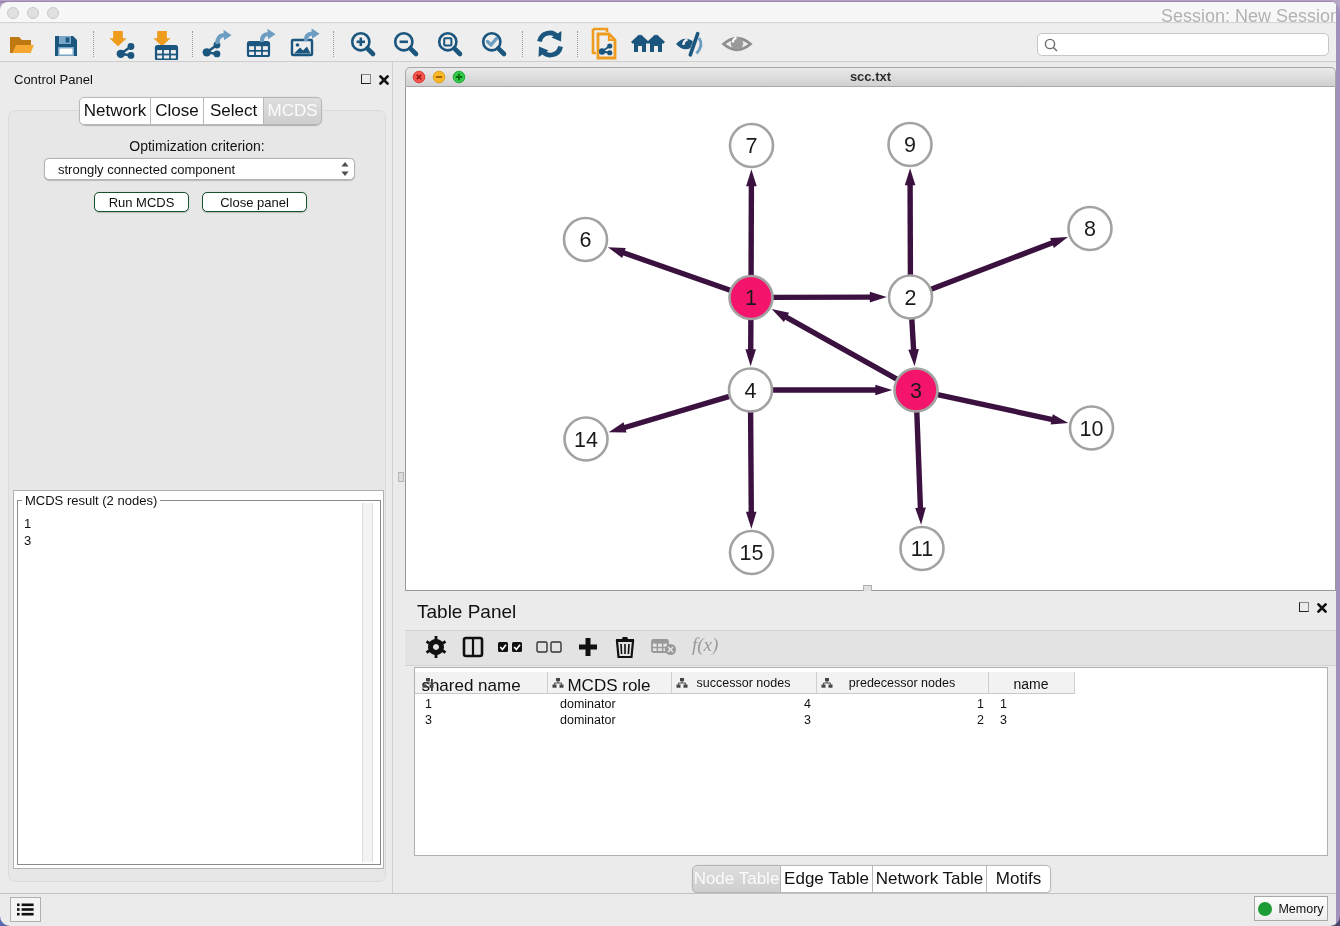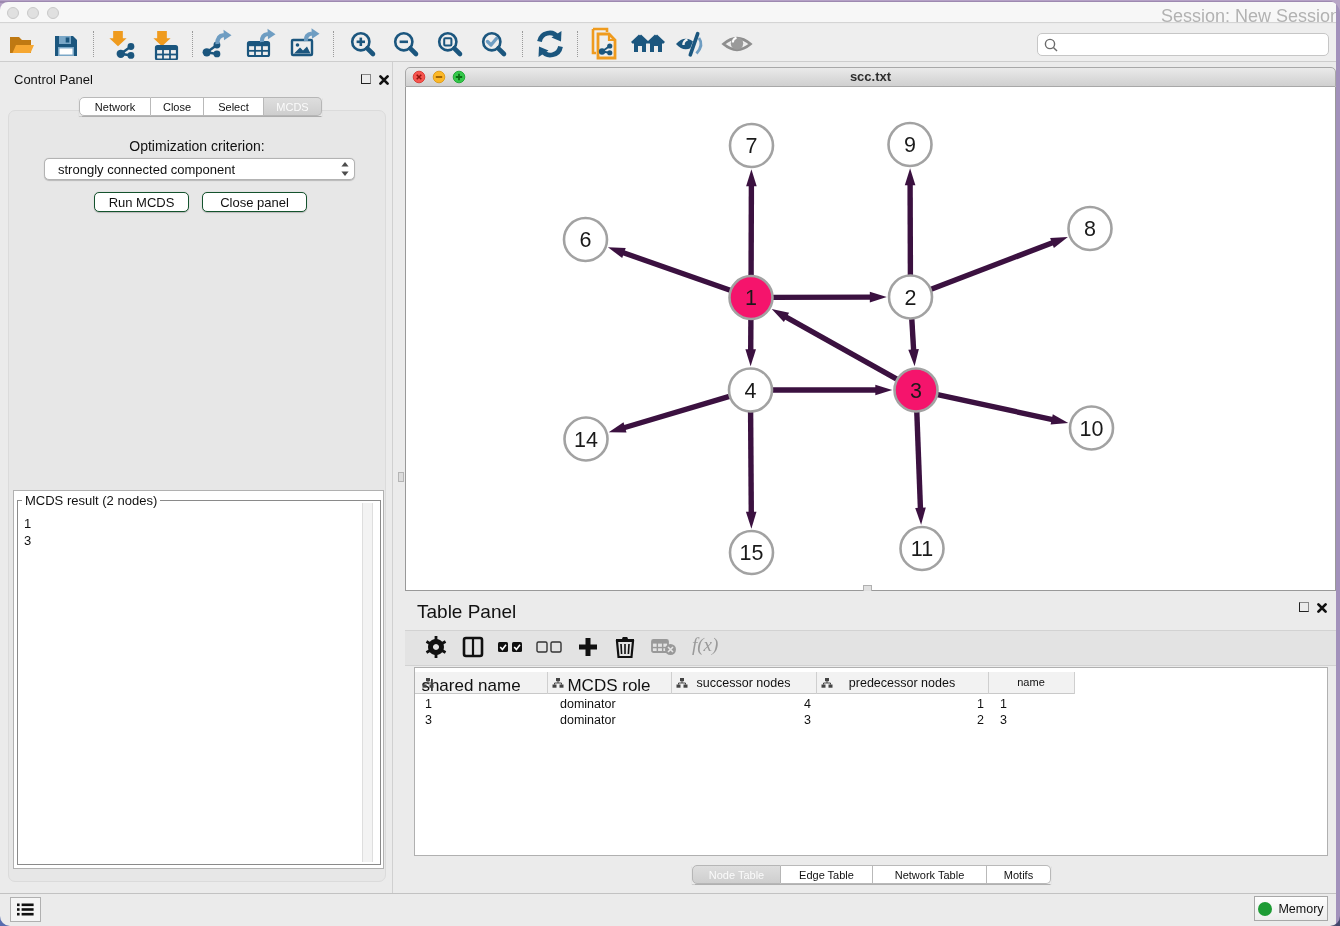--- a/index.html
+++ b/index.html
@@ -1,19 +1,19 @@
 <!DOCTYPE html>
 <html><head><meta charset="utf-8"><title>s</title><style>
 *{margin:0;padding:0;box-sizing:border-box}
 html,body{width:1340px;height:926px;overflow:hidden}
 body{position:relative;font-family:"Liberation Sans",sans-serif;background:#ebebeb;font-size:13px;color:#111}
 .abs{position:absolute}
 .vsep{position:absolute;top:31px;height:26px;width:0;border-left:1.6px dotted #9a9a9a}
-.seg{position:absolute;display:flex;height:19px;border-radius:0;
- box-shadow:0 0.5px 1px rgba(0,0,0,.25);font-size:11px}
+.seg{position:absolute;display:flex;height:28px;border-radius:7px;
+ box-shadow:0 0.5px 1px rgba(0,0,0,.25);font-size:17px}
 .seg div{background:#fff;border:1px solid #b9b9b9;border-left-width:0;display:flex;align-items:center;
  justify-content:center;color:#111}
 .seg div:first-child{border-left-width:1px;border-radius:5px 0 0 5px}
 .seg div:last-child{border-radius:0 5px 5px 0}
 .seg div.on{background:linear-gradient(#dedede,#cecece);color:#fbfbfb;border-color:#b6b6b6}
 .btn{position:absolute;height:20px;background:#fff;border:1px solid #14532d;border-radius:5px;
  display:flex;align-items:center;justify-content:center;font-size:13px;box-shadow:0 0.5px 1px rgba(0,0,0,.2)}
 </style></head><body>
 
 <div class="abs" style="left:0;top:0;width:1340px;height:12px;background:#b5a1c6"></div>
@@ -333,21 +333,21 @@
   </svg>
 <div class="abs" style="left:671px;top:672px;width:1px;height:22px;background:#cfcfcf"></div>
 <div class="abs" style="left:816px;top:676px;width:172px;text-align:center;font-size:12.5px">predecessor nodes</div>
 <svg style="position:absolute;left:821px;top:677px" width="12" height="12" viewBox="0 0 12 12">
     <rect x="4" y="1" width="4" height="3.2" fill="#444"></rect>
     <rect x="0.5" y="7.5" width="4" height="3.2" fill="#444"></rect>
     <rect x="7.5" y="7.5" width="4" height="3.2" fill="#444"></rect>
     <path d="M6 4 L6 6 M2.5 7.5 L2.5 6 L9.5 6 L9.5 7.5" stroke="#444" stroke-width="1" fill="none"></path>
   </svg>
 <div class="abs" style="left:816px;top:672px;width:1px;height:22px;background:#cfcfcf"></div>
-<div class="abs" style="left:988px;top:676px;width:86px;text-align:center;font-size:11px">name</div>
+<div class="abs" style="left:988px;top:676px;width:86px;text-align:center;font-size:14px">name</div>
 <div class="abs" style="left:988px;top:672px;width:1px;height:22px;background:#cfcfcf"></div>
 <div class="abs" style="left:1074px;top:672px;width:1px;height:22px;background:#cfcfcf"></div>
 <div class="abs" style="left:425px;top:697px;font-size:12.5px">1</div>
 <div class="abs" style="left:560px;top:697px;font-size:12.5px">dominator</div>
 <div class="abs" style="left:671px;top:697px;width:140px;text-align:right;font-size:12.5px">4</div>
 <div class="abs" style="left:816px;top:697px;width:168px;text-align:right;font-size:12.5px">1</div>
 <div class="abs" style="left:1000px;top:697px;font-size:12.5px">1</div>
 <div class="abs" style="left:425px;top:713px;font-size:12.5px">3</div>
 <div class="abs" style="left:560px;top:713px;font-size:12.5px">dominator</div>
 <div class="abs" style="left:671px;top:713px;width:140px;text-align:right;font-size:12.5px">3</div>

